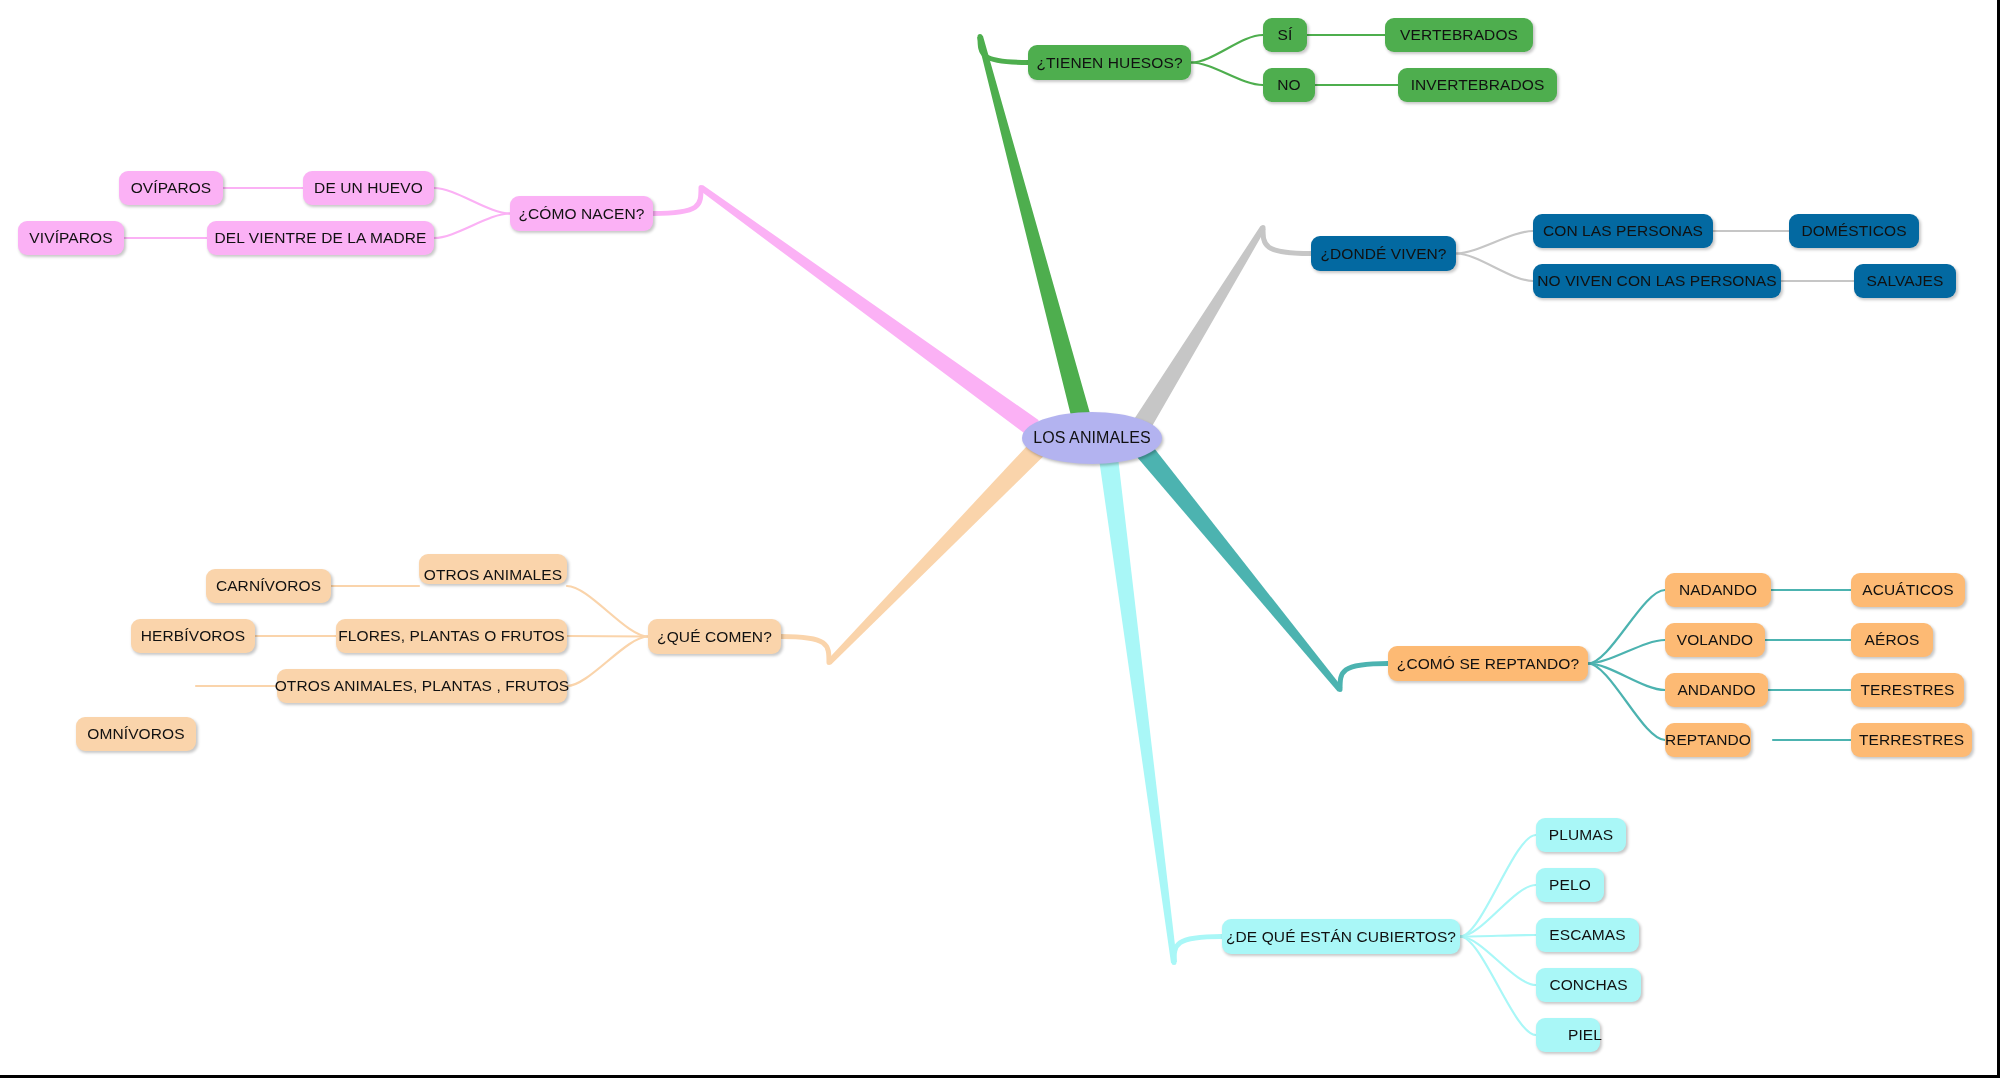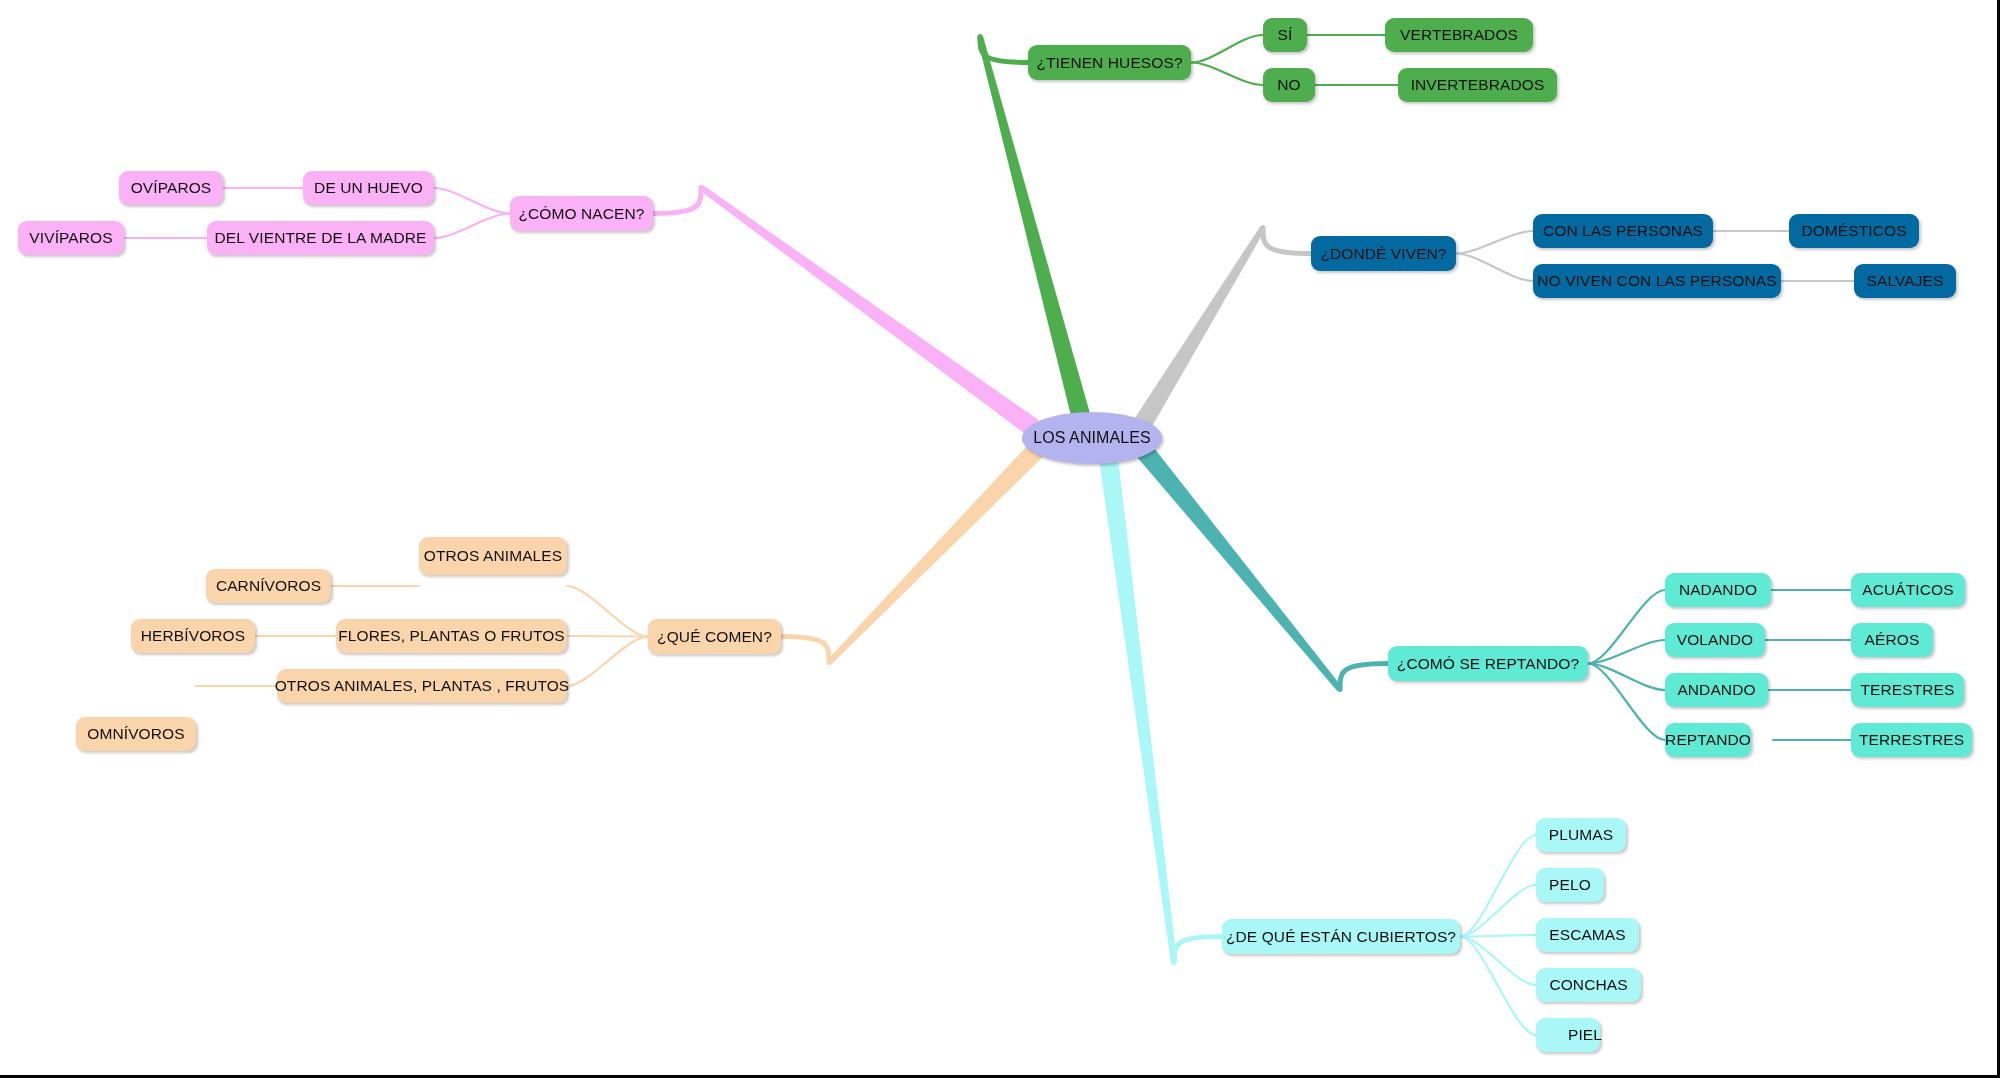--- a/index.html
+++ b/index.html
@@ -34,21 +34,21 @@
   .node.root{
     border-radius:50%;
     background:#b3b3f0;
     box-shadow:1.5px 2px 3px rgba(0,0,0,.25);
     font-size:16px;
   }
   .c-green{background:#4eae4e;}
   .c-gray{background:#0369a1;}
   .c-pink{background:#fbb1f5;}
   .c-orange{background:#fad4ab;}
-  .c-teal{background:#5eead4;}
+  .c-teal{background:#fdba74;}
   .c-cyan{background:#a9f7f7;}
 </style>
 </head>
 <body>
 
 <div id="canvas">
   <svg id="links" viewBox="0 0 2000 1078" preserveAspectRatio="none">
       <path d="M 1090.0923822027814 413.87336031918284 Q 1036.4958968642406 224.8015137005644 982.8994115257001 35.729667081946 L 977.1005884742999 37.270332918054 Q 1024.4150155071572 228.0112341924561 1071.7294425400144 418.7521354668582 Z" fill="#4eae4e"></path>
       <path d="M 980 36.5 C 980 54.5 980 62.5 1028 62.5" stroke="#4eae4e" stroke-width="5" fill="none" stroke-linecap="round"></path>
       <path d="M 1191 62.5 C 1213 62.5 1241 35 1263 35" stroke="#4eae4e" stroke-width="2.2" fill="none" stroke-linecap="round"></path>
@@ -135,21 +135,21 @@
       </div>
       <div class="node c-pink" style="left: 207px; top: 221px; width: 227px; height: 34px;">
         <span>DEL VIENTRE DE LA MADRE</span>
       </div>
       <div class="node c-pink" style="left: 18px; top: 221px; width: 106px; height: 34px;">
         <span>VIVÍPAROS</span>
       </div>
       <div class="node c-orange" style="left: 648px; top: 619px; width: 133px; height: 35px;">
         <span>¿QUÉ COMEN?</span>
       </div>
-      <div class="node c-orange" style="left: 419px; top: 537px; width: 148px; height: 38px;">
+      <div class="node c-orange" style="left: 419px; top: 554px; width: 148px; height: 30px; align-items: flex-end;">
         <span>OTROS ANIMALES</span>
       </div>
       <div class="node c-orange" style="left: 206px; top: 569px; width: 125px; height: 34px;">
         <span>CARNÍVOROS</span>
       </div>
       <div class="node c-orange" style="left: 336px; top: 619px; width: 231px; height: 34px;">
         <span>FLORES, PLANTAS O FRUTOS</span>
       </div>
       <div class="node c-orange" style="left: 131px; top: 619px; width: 124px; height: 34px;">
         <span>HERBÍVOROS</span>

